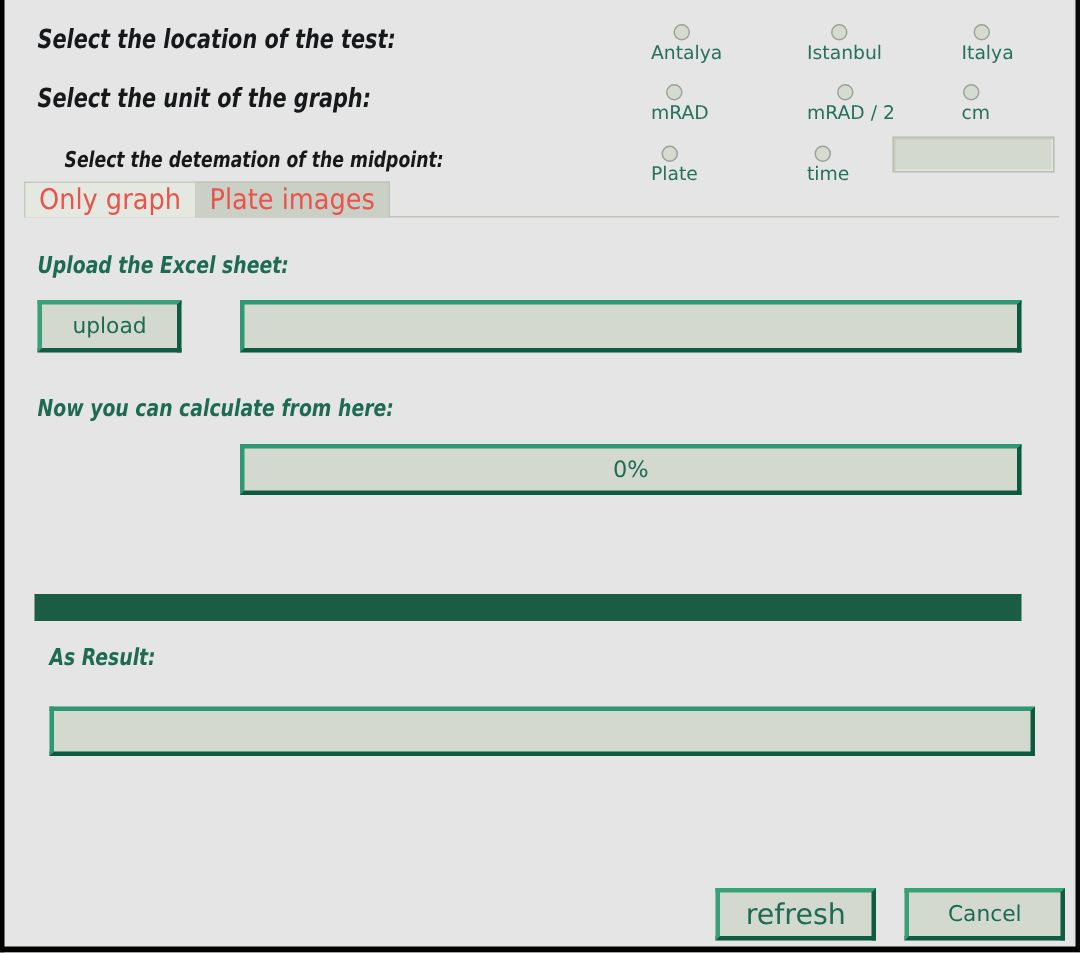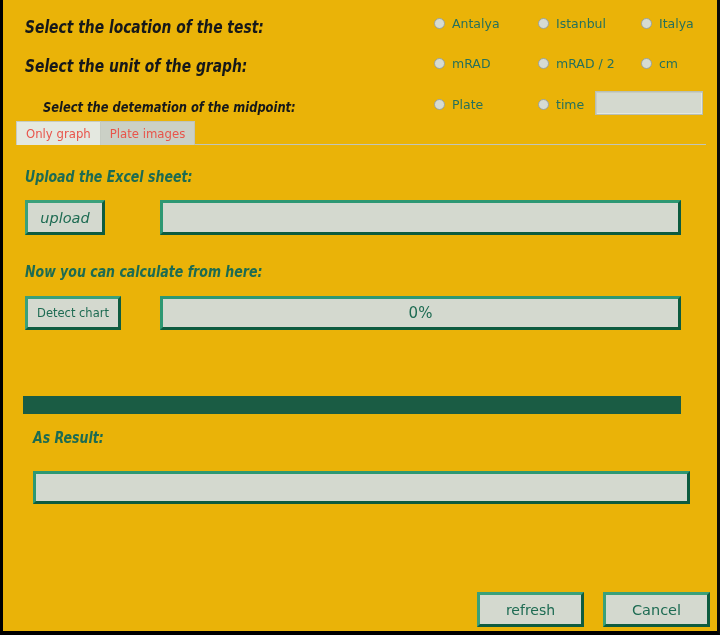--- a/index.html
+++ b/index.html
@@ -10,21 +10,21 @@
     width: 720px;
     height: 635px;
     background: #d4d9cf;
     font-family: "DejaVu Sans", sans-serif;
     overflow: hidden;
   }
   .window {
     position: relative;
     width: 720px;
     height: 635px;
-    background: #eab308;
+    background: #e5e5e5;
     box-sizing: border-box;
     border-left: 3px solid #000000;
     border-right: 3px solid #0a0a0a;
     border-bottom: 4px solid #000000;
     border-top: 0;
     overflow: hidden;
   }
 
   
   .form-row {
@@ -60,20 +60,21 @@
 
   .radio-group {
     position: absolute;
     display: flex;
     align-items: center;
   }
   .radio-item {
     display: flex;
     align-items: center;
     white-space: nowrap;
+    flex-direction: column;
   }
   .radio-dot {
     width: 11px;
     height: 11px;
     border-radius: 50%;
     border: 1px solid #9ba29a;
     background: #d6dbd2;
     box-sizing: border-box;
     margin-right: 7px;
     flex: 0 0 auto;
@@ -105,21 +106,21 @@
   .tabbar {
     position: absolute;
     left: 13px;
     top: 121px;
     display: flex;
     align-items: flex-end;
     z-index: 3;
   }
   .tab {
     font-family: "DejaVu Sans Condensed", "Liberation Sans Narrow", "DejaVu Sans", sans-serif;
-    font-size: 13px;
+    font-size: 19px;
     font-stretch: condensed;
     color: #e8544b;
     padding: 4px 9px 4px 9px;
     border: 1px solid #bfc4ba;
     border-bottom: none;
     background: #cbd0c6;
     margin-right: -1px;
     box-sizing: border-box;
     height: 24px;
     line-height: 15px;
@@ -182,39 +183,39 @@
     border-right: 3px solid #0d5b3f;
     border-bottom: 3px solid #0d5b3f;
     box-sizing: border-box;
     display: flex;
     align-items: center;
     justify-content: center;
     color: #1d6b52;
     font-family: "DejaVu Sans", sans-serif;
   }
 
-  #upload-button { left: 22px; top: 200px; width: 80px; height: 35px; font-size: 14.5px; font-style: italic; }
+  #upload-button { left: 22px; top: 200px; width: 96px; height: 35px; font-size: 14.5px; }
   #upload-path-field { left: 157px; top: 200px; width: 521px; height: 35px; }
 
   #detect-button { left: 22px; top: 296px; width: 96px; height: 34px; font-size: 11.5px; }
   #progress-field { left: 157px; top: 296px; width: 521px; height: 34px; font-size: 15px; }
 
   #result-field { left: 30px; top: 471px; width: 657px; height: 33px; }
 
   .divider-bar {
     position: absolute;
     left: 20px;
     top: 396px;
     width: 658px;
     height: 18px;
     background: #1a5c44;
   }
 
   
-  #refresh-button { left: 474px; top: 592px; width: 107px; height: 35px; font-size: 14px; }
+  #refresh-button { left: 474px; top: 592px; width: 107px; height: 35px; font-size: 19px; }
   #cancel-button  { left: 600px; top: 592px; width: 107px; height: 35px; font-size: 14.5px; }
 </style>
 </head>
 <body>
 
 <div class="window">
 
   <div class="form-row row-1">
     <span class="row-label">Select the location of the test:</span>
   </div>
@@ -283,21 +284,20 @@
   <div class="tab-underline"></div>
 
   <div class="section-label lbl-upload">Upload the Excel sheet:</div>
 
   <div class="bevel-btn" id="upload-button">upload</div>
 
   <div class="bevel-field" id="upload-path-field"></div>
 
   <div class="section-label lbl-calc">Now you can calculate from here:</div>
 
-  <div class="bevel-btn" id="detect-button">Detect chart</div>
 
   <div class="bevel-field" id="progress-field">0%</div>
 
   <div class="divider-bar"></div>
 
   <div class="section-label lbl-result">As Result:</div>
 
   <div class="bevel-field" id="result-field"></div>
 
   <div class="bevel-btn" id="refresh-button">refresh</div>

